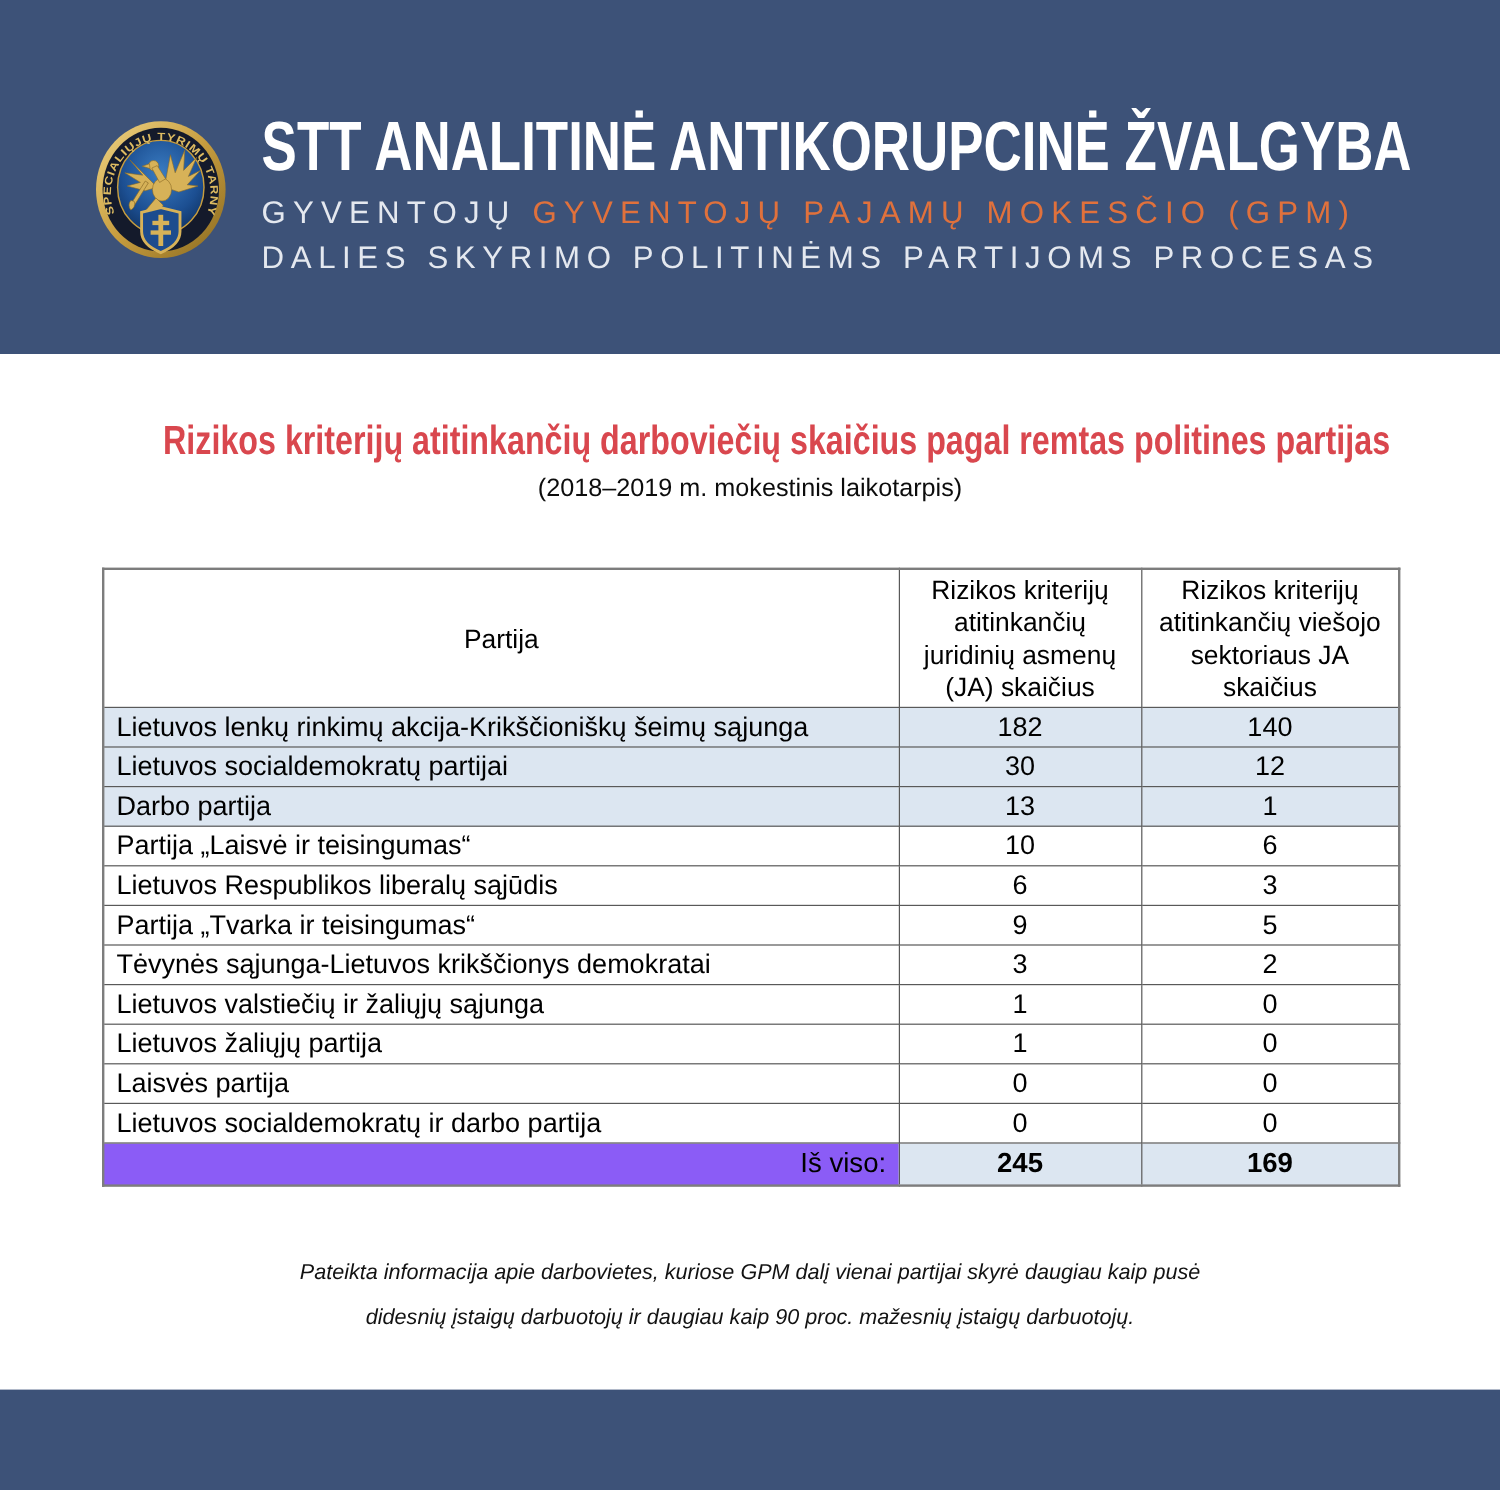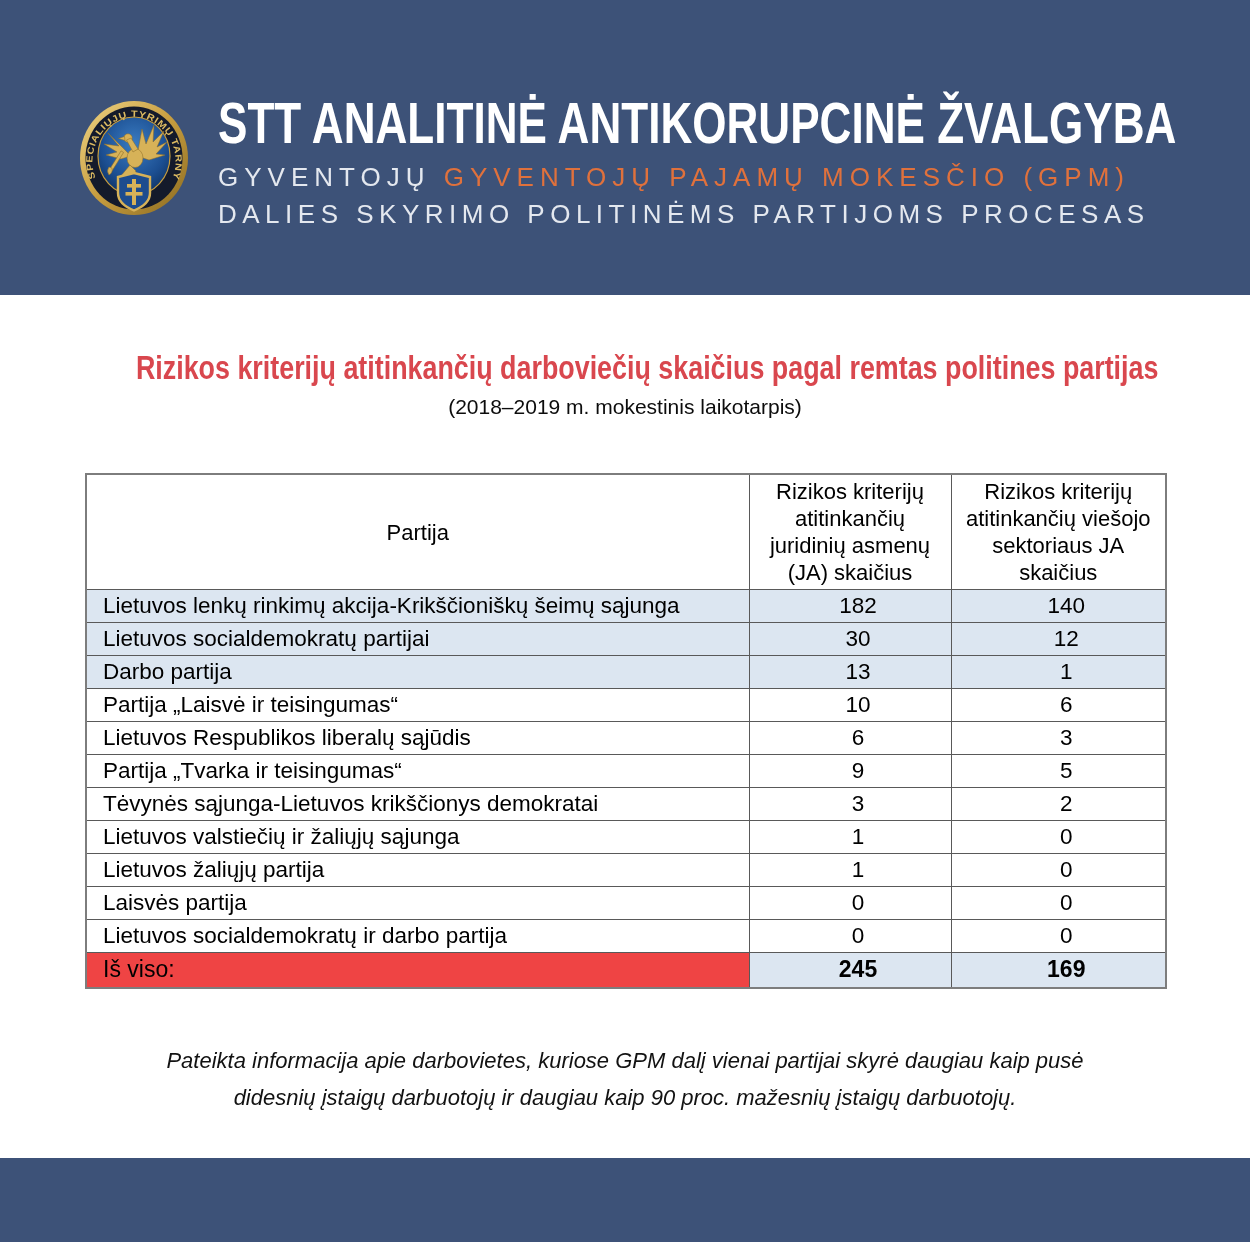--- a/index.html
+++ b/index.html
@@ -88,45 +88,45 @@
   
   table.risk {
     margin: 51px 0 0 85px;
     width: 1080px;
     table-layout: fixed;
     border-collapse: collapse;
     border: 2px solid #7d7d7d;
     font-size: 22.5px;
     color: #000;
   }
-  table.risk th, table.risk td { border: 1.5px solid #595959; padding-left: 16px; }
+  table.risk th, table.risk td { border: 1.5px solid #595959; }
   table.risk th {
     height: 112px;
     font-weight: normal;
     font-size: 22px;
     line-height: 27px;
     text-align: center;
     vertical-align: middle;
     padding: 3px 6px;
     background: #ffffff;
   }
   table.risk td { height: 33px; vertical-align: middle; }
   td.party { text-align: left; padding: 0 8px 0 10px; }
   td.num   { text-align: center; padding: 0; }
   tr.hl td { background: #dce6f1; }
   tr.total td { height: 35px; font-size: 23px; }
-  tr.total td.total-label { padding-right: 10px; background: #ef4444; }
+  tr.total td.total-label { text-align: right; padding-right: 10px; background: #8b5cf6; }
   tr.total td.num { background: #dce6f1; font-weight: bold; }
 
   
   .footnote {
     margin-top: 53px;
     text-align: center;
     font-style: italic;
-    font-size: 22px;
+    font-size: 18px;
     line-height: 37px;
     color: #121212;
   }
 
   
   .band-bottom {
     position: absolute;
     bottom: 0; left: 0;
     width: 100%;
     height: 84px;

